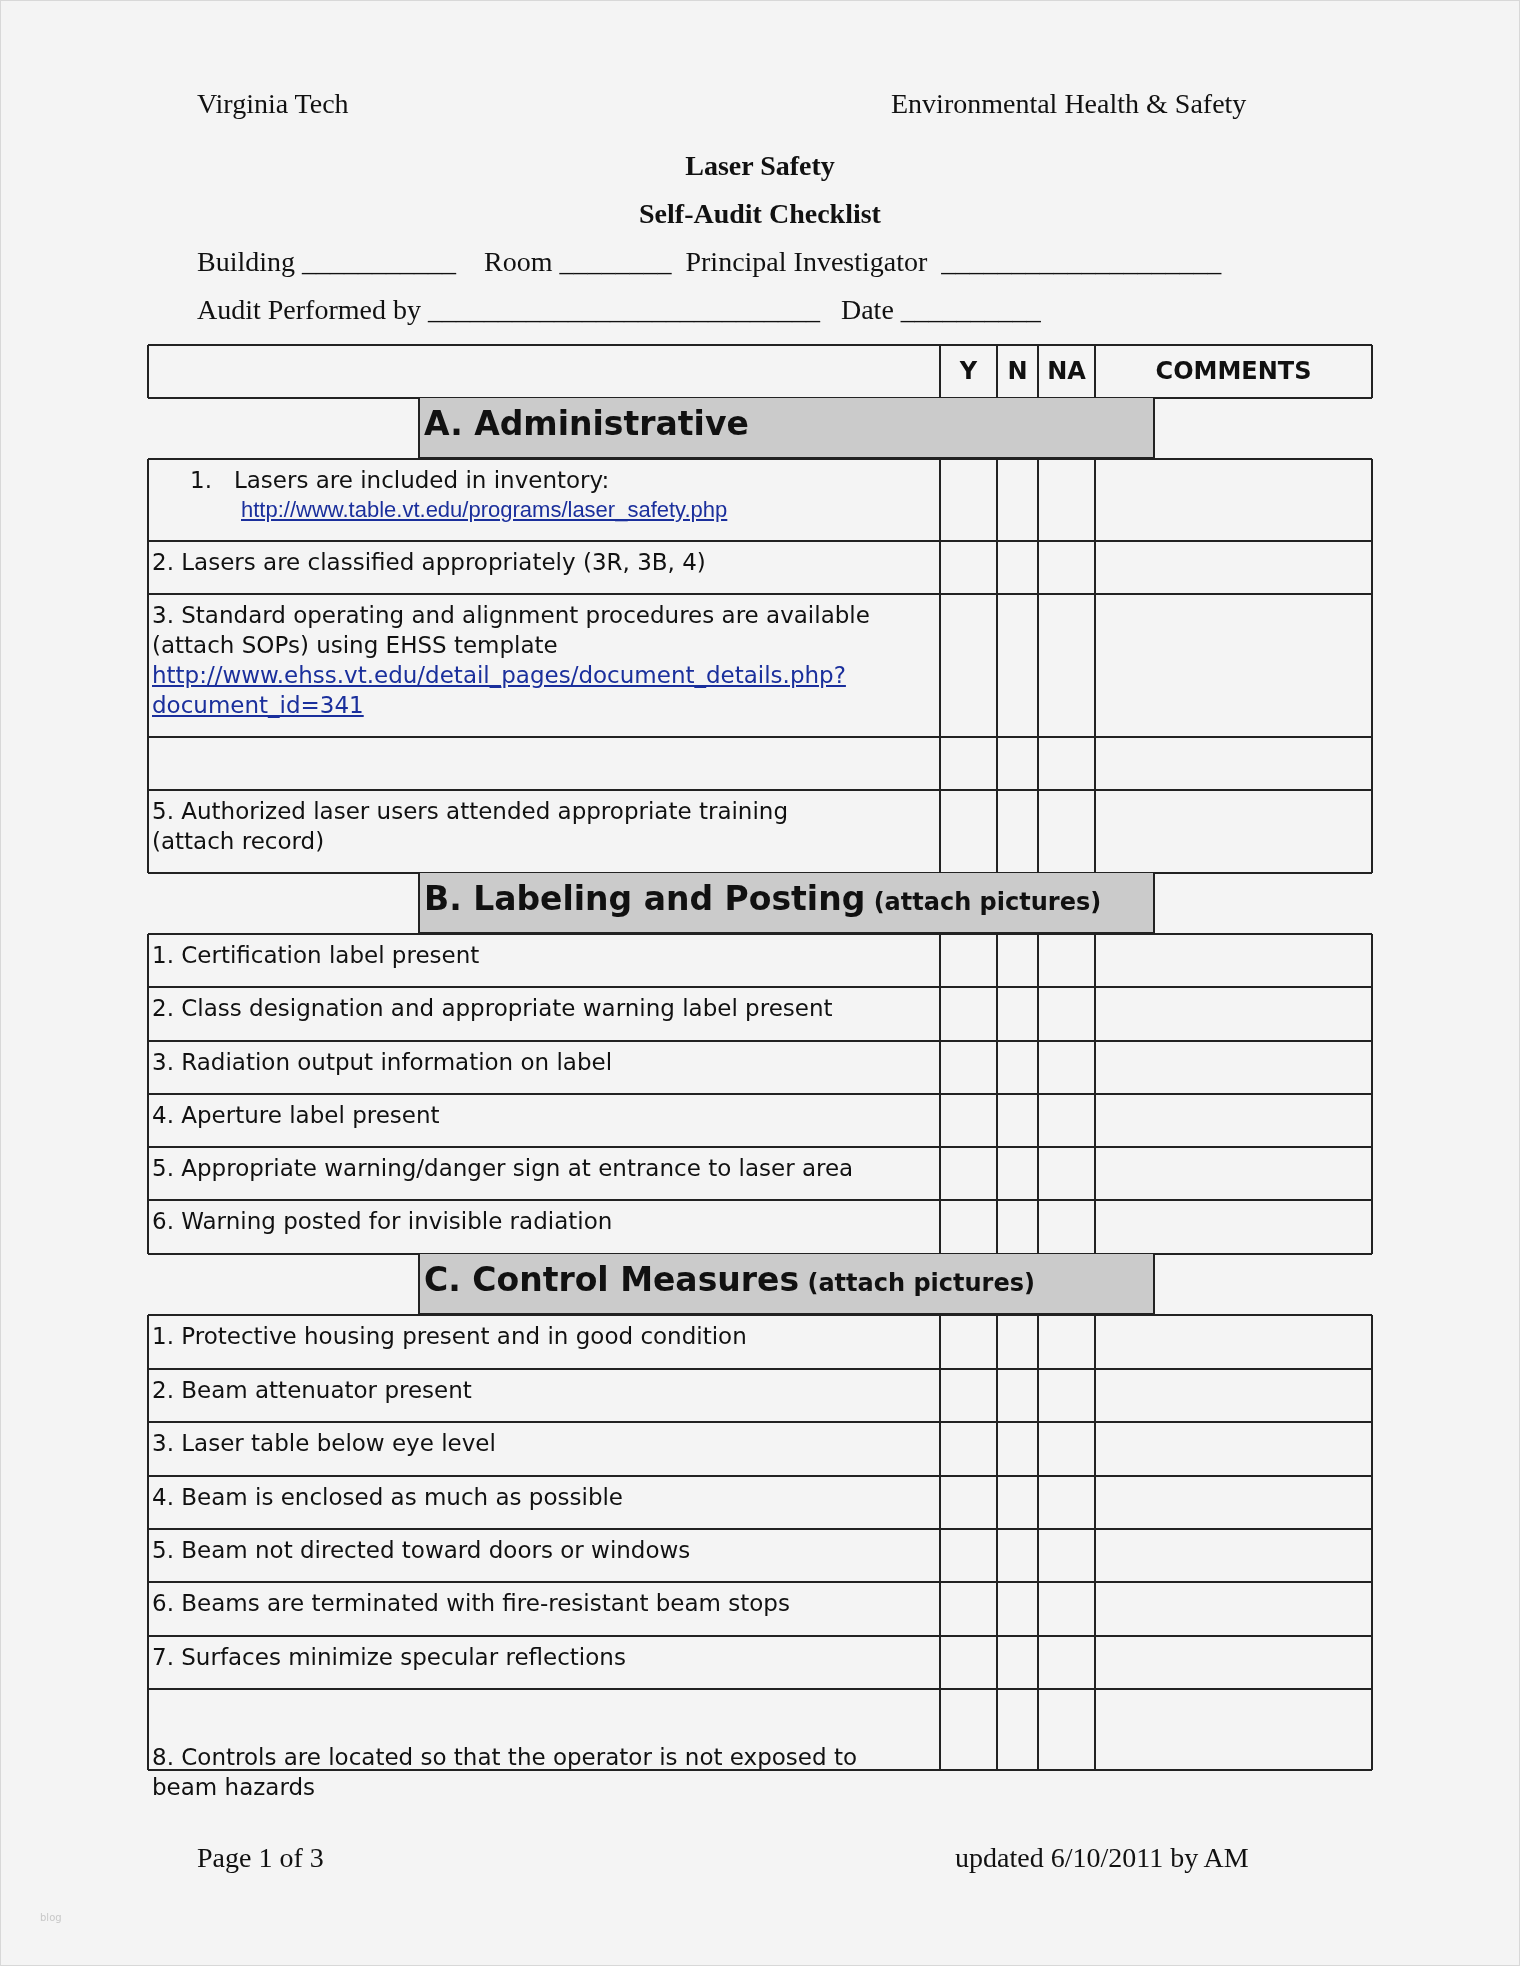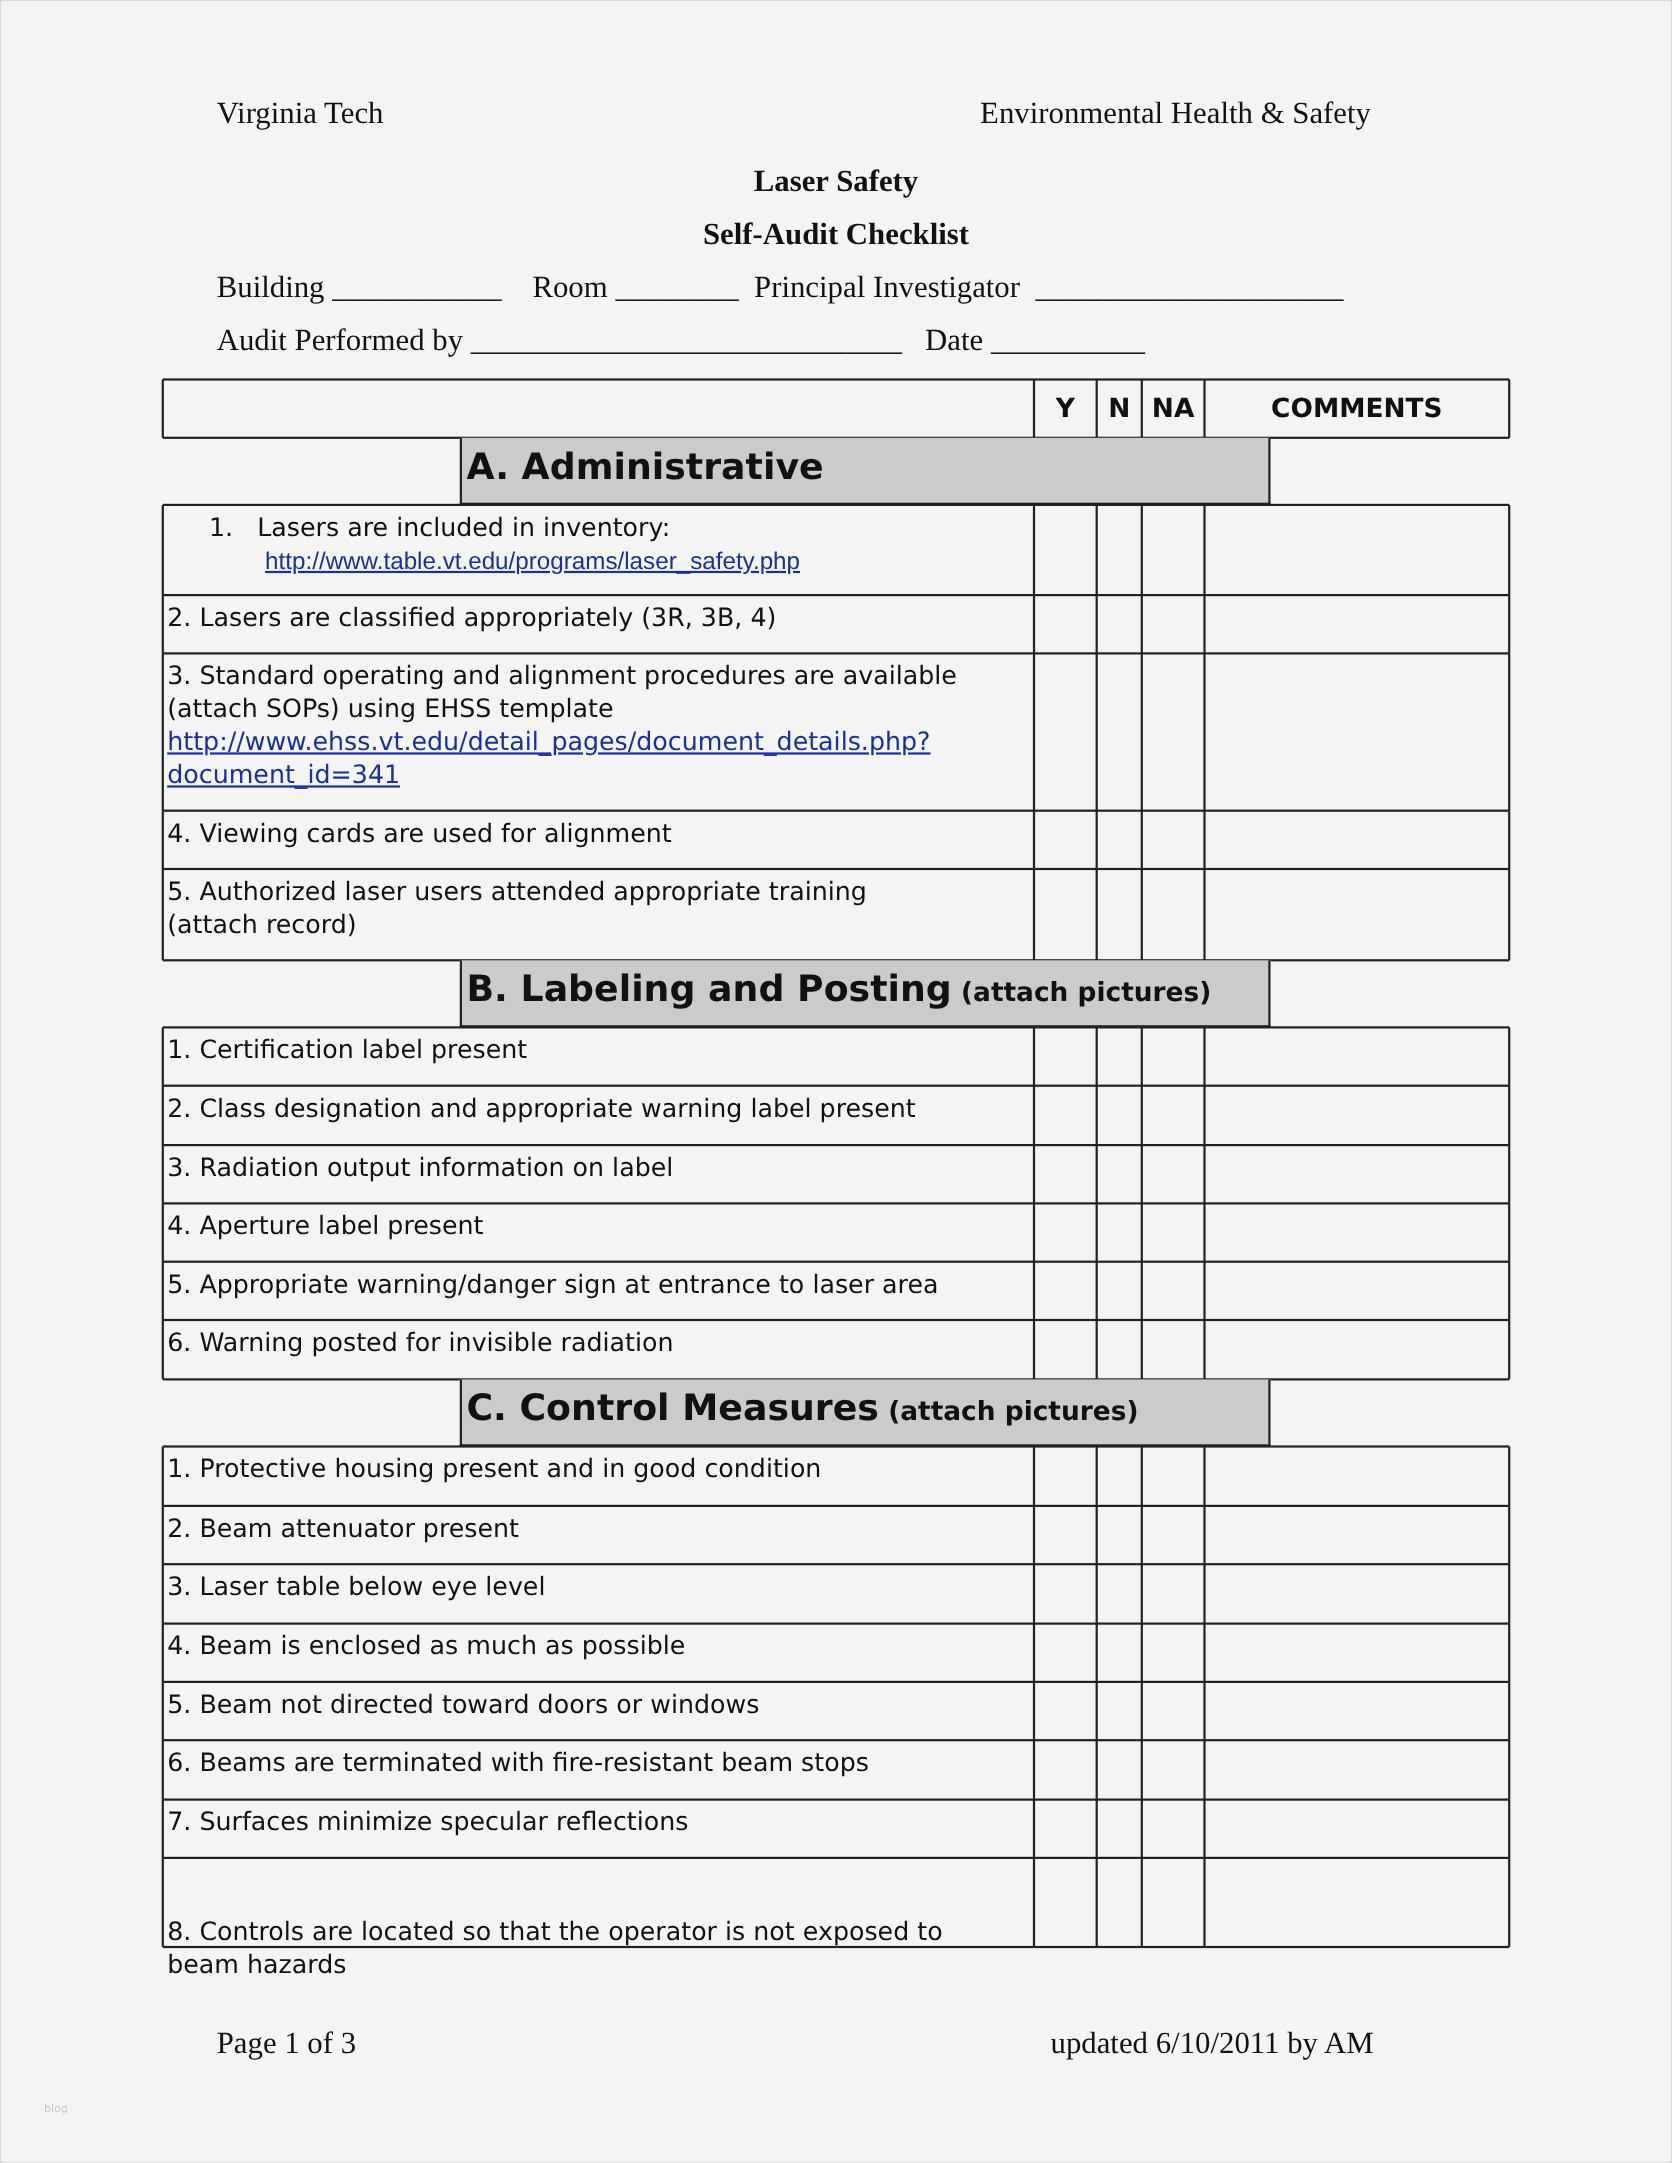--- a/index.html
+++ b/index.html
@@ -86,21 +86,20 @@
       <div style="position: absolute; left: 947px; top: 0px; width: 277px; height: 143px;"></div>
     </div>
     <div class="line" style="left: 147px; top: 594px; width: 2px; height: 143px;"></div>
     <div class="line" style="left: 1371px; top: 594px; width: 2px; height: 143px;"></div>
     <div class="line" style="left: 939px; top: 594px; width: 2px; height: 143px;"></div>
     <div class="line" style="left: 996px; top: 594px; width: 2px; height: 143px;"></div>
     <div class="line" style="left: 1037px; top: 594px; width: 2px; height: 143px;"></div>
     <div class="line" style="left: 1094px; top: 594px; width: 2px; height: 143px;"></div>
     <div class="line" style="left: 148px; top: 736px; width: 1224px; height: 2px;"></div>
     <div style="position: absolute; left: 148px; top: 737px; width: 1224px; height: 53px;">
-      <div class="cell-text" style="left: 4px; top: 6px;">4. Viewing cards are used for alignment</div>
       <div style="position: absolute; left: 792px; top: 0px; width: 57px; height: 53px;"></div>
       <div style="position: absolute; left: 849px; top: 0px; width: 41px; height: 53px;"></div>
       <div style="position: absolute; left: 890px; top: 0px; width: 57px; height: 53px;"></div>
       <div style="position: absolute; left: 947px; top: 0px; width: 277px; height: 53px;"></div>
     </div>
     <div class="line" style="left: 147px; top: 737px; width: 2px; height: 53px;"></div>
     <div class="line" style="left: 1371px; top: 737px; width: 2px; height: 53px;"></div>
     <div class="line" style="left: 939px; top: 737px; width: 2px; height: 53px;"></div>
     <div class="line" style="left: 996px; top: 737px; width: 2px; height: 53px;"></div>
     <div class="line" style="left: 1037px; top: 737px; width: 2px; height: 53px;"></div>

